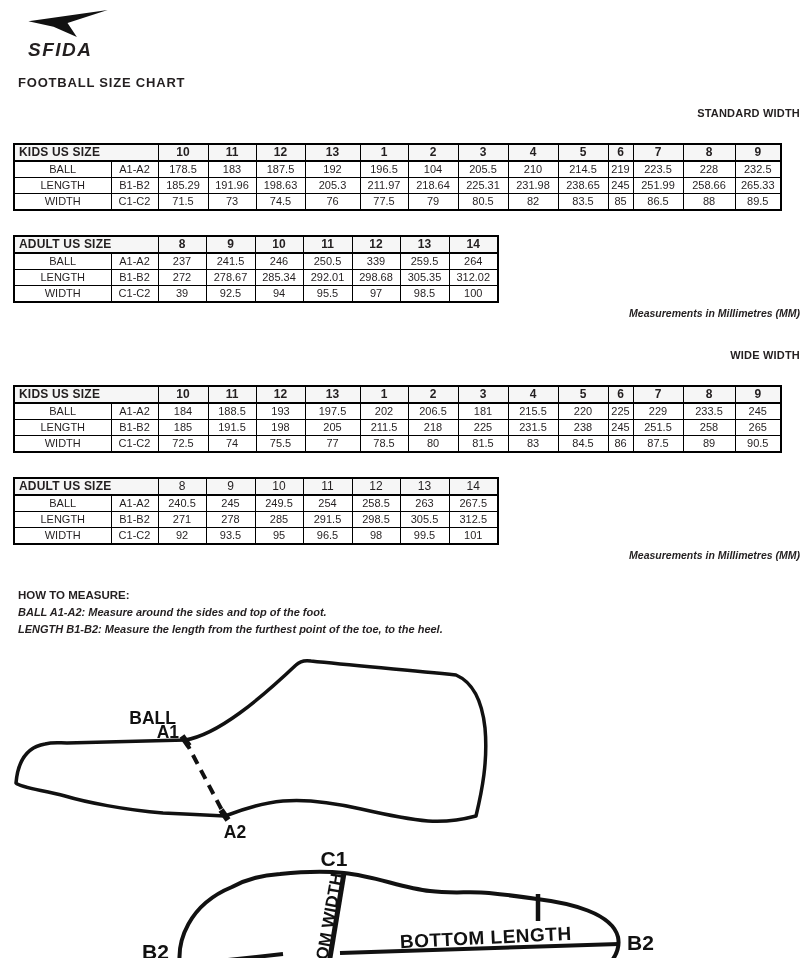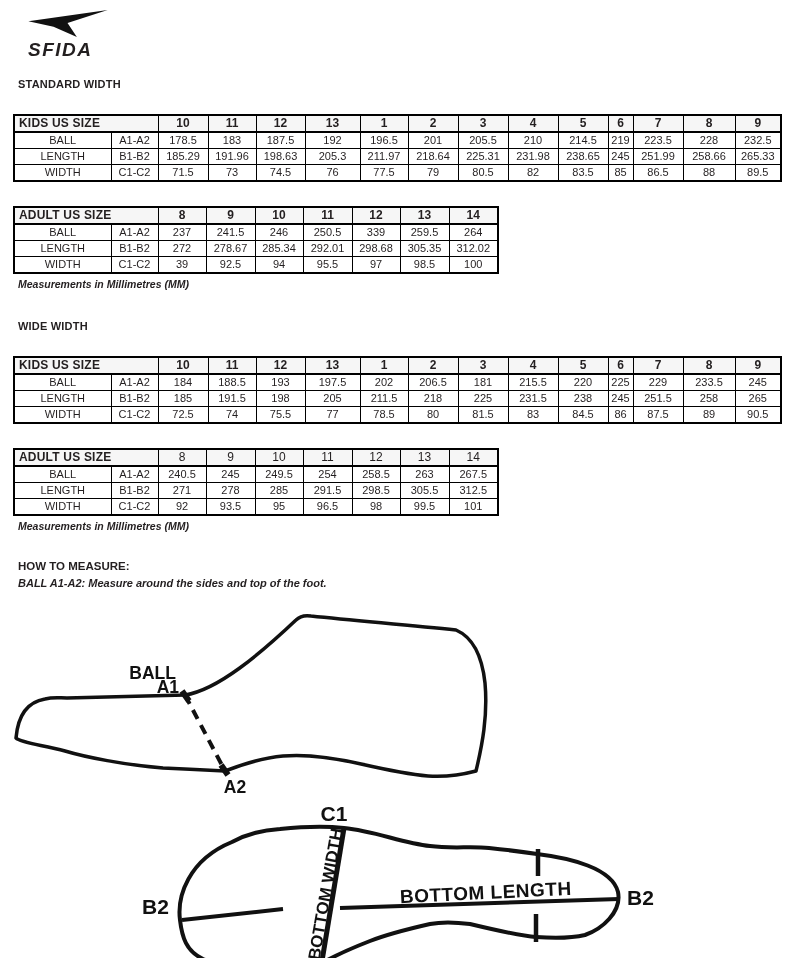--- a/index.html
+++ b/index.html
@@ -2,54 +2,55 @@
 <html><head>
 <meta charset="utf-8">
 <style>
   html,body{margin:0;padding:0;background:#fff;}
   body{width:800px;height:958px;overflow:hidden;font-family:"Liberation Sans",sans-serif;color:#231f20;}
   .page{padding:10px 0 0 13px;width:787px;}
   .logo{margin-left:15px;}
   .logo svg{display:block;}
   .wordmark{font-weight:bold;font-style:italic;font-size:19px;letter-spacing:1.5px;margin-top:1px;}
   .page-title{font-size:13px;font-weight:bold;letter-spacing:0.8px;margin:14px 0 0 5px;}
-  .sec-heading{font-size:11px;font-weight:bold;letter-spacing:0.2px;margin:0 0 2px 5px;}
+  .sec-heading{font-size:11px;font-weight:bold;letter-spacing:0.2px;margin:0 0 2px 5px;text-align:right;}
   .sec-std{margin-top:17px;}
   .sec-wide{margin-top:30px;}
   .tbl-wrap{margin-top:2px;}
   .tbl-wrap.second{margin-top:14px;}
   table.sizetable{border-collapse:collapse;table-layout:fixed;border:2px solid #000;margin-top:24px;}
   table.kids{width:769px;}
   table.adult{width:486px;}
   .sizetable th,.sizetable td{border:1px solid #000;height:15px;padding:0;margin:0;
      text-align:center;vertical-align:middle;font-size:11px;line-height:15px;
      overflow:hidden;white-space:nowrap;}
   .sizetable thead th{font-size:12px;font-weight:bold;background:#f6f6f6;border-bottom:2px solid #000;}
   .sizetable th.corner{text-align:left;padding-left:4px;letter-spacing:0.2px;}
   .sizetable thead th.thin{font-weight:normal;}
-  .footnote{font-size:10.5px;font-weight:bold;font-style:italic;margin:4px 0 0 5px;}
+  .footnote{font-size:10.5px;font-weight:bold;font-style:italic;margin:4px 0 0 5px;text-align:right;}
   .howto{margin:28px 0 0 5px;}
   .howto-title{font-size:11.5px;font-weight:bold;margin:0 0 3px 0;}
   .howto-line{font-size:11px;font-weight:bold;font-style:italic;margin:0;line-height:16.5px;}
   svg.foot-side{display:block;margin:6px 0 0 0;}
   svg.sole{display:block;margin:2px 0 0 127px;}
   .dlabel{font-weight:bold;fill:#111;}
 </style>
 </head>
 <body>
 
 <div class="page">
 
   <div class="logo">
     <svg width="80" height="28" viewBox="0 0 85 30">
       <path d="M85,0 L0,12 L27,18 L52,29 L42,14 Z" fill="#111"></path>
     </svg>
     <div class="wordmark">SFIDA</div>
   </div>
 
+  <h1 class="page-title">FOOTBALL SIZE CHART</h1>
 
   <section class="sec-std">
     <h2 class="sec-heading">STANDARD WIDTH</h2>
     <div class="tbl-wrap" id="tbl-standard-kids">
         <table class="sizetable kids">
           <colgroup>
             <col style="width: 97px;">
             <col style="width: 47px;">
             <col style="width: 50px;">
             <col style="width: 48px;">
@@ -85,21 +86,21 @@
           </thead>
           <tbody>
             <tr>
               <td class="rowlabel">BALL</td>
               <td class="code">A1-A2</td>
               <td>178.5</td>
               <td>183</td>
               <td>187.5</td>
               <td>192</td>
               <td>196.5</td>
-              <td>201</td>
+              <td>104</td>
               <td>205.5</td>
               <td>210</td>
               <td>214.5</td>
               <td>219</td>
               <td>223.5</td>
               <td>228</td>
               <td>232.5</td>
             </tr>
             <tr>
               <td class="rowlabel">LENGTH</td>
@@ -358,20 +359,21 @@
             </tr>
           </tbody>
         </table>
       </div>
     <p class="footnote">Measurements in Millimetres (MM)</p>
   </section>
 
   <div class="howto">
     <p class="howto-title">HOW TO MEASURE:</p>
     <p class="howto-line">BALL A1-A2: Measure around the sides and top of the foot.</p>
+    <p class="howto-line">LENGTH B1-B2: Measure the length from the furthest point of the toe, to the heel.</p>
   </div>
 
   <svg class="foot-side" width="480" height="202" viewBox="0 0 480 202">
     <path d="M3,140 C5,117 14,104 32,101 C40,99 46,100 54,100 C95,99 135,98 172,97
          C205,92 248,55 283,22 C287,18 292,17 298,18 C346,23 396,27 443,32
          C459,39 469,57 472,85 C475,118 469,148 463,173
          C448,177 430,179 415,178 C392,176 370,171 348,166
          C322,160 292,156 270,158 C248,160 230,166 212,173
          C193,172 170,171 150,170 C112,167 72,159 52,153 C30,147 8,145 3,140 Z" fill="#fff" stroke="#111" stroke-width="3.5" stroke-linejoin="round"></path>
     <path d="M172,97 L212,173" fill="none" stroke="#111" stroke-width="4" stroke-dasharray="10 7"></path>

